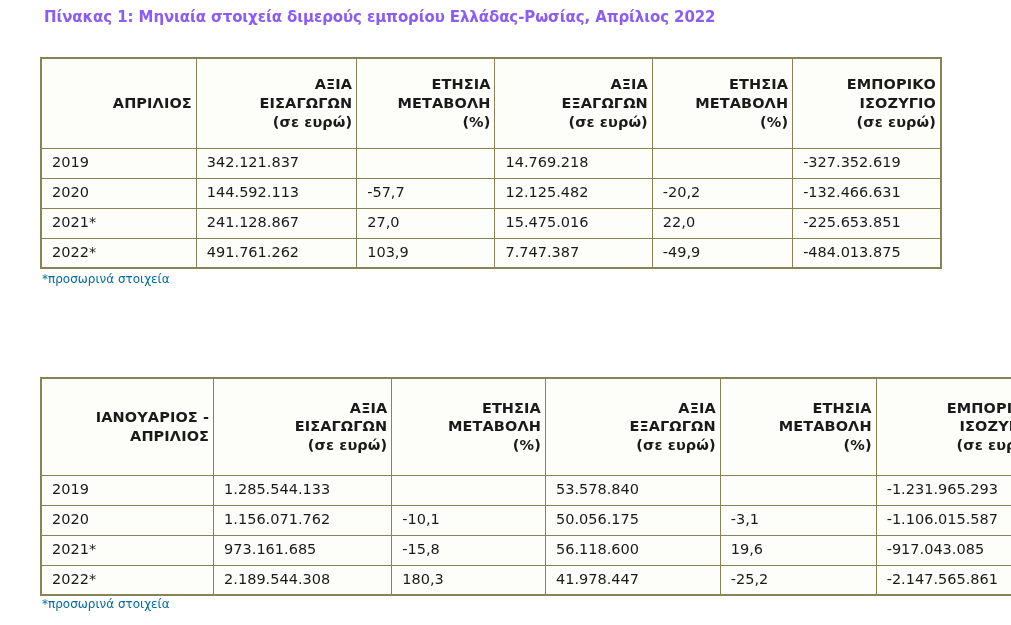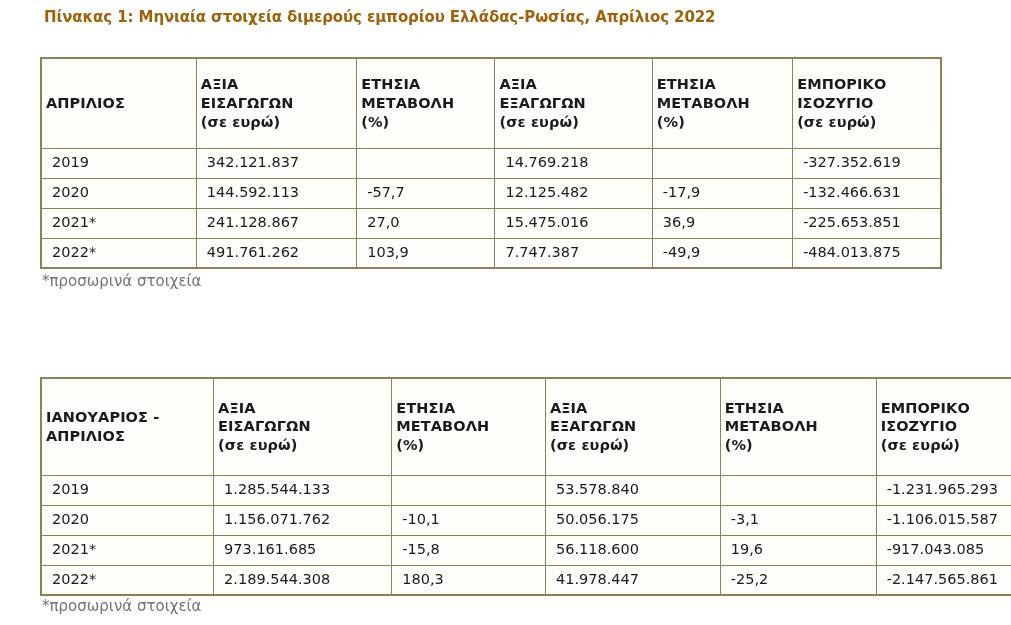--- a/index.html
+++ b/index.html
@@ -19,21 +19,21 @@
     position: relative;
     width: 1011px;
     height: 625px;
     box-sizing: border-box;
     padding: 0 40px;
   }
 
   .table-title {
     font-size: 15px;
     font-weight: bold;
-    color: #a16207;
+    color: #8b5cf6;
     letter-spacing: -0.1px;
     white-space: nowrap;
   }
 
   #title-1 { position: absolute; left: 44px; top: 8px; }
   #title-2 { position: absolute; left: 44px; top: 333px; }
 
   .data-table {
     position: absolute;
     border-collapse: collapse;
@@ -48,21 +48,21 @@
   .data-table th,
   .data-table td {
     border: 1px solid #8a8257;
     background: #fdfdfa;
     font-size: 14.5px;
     box-sizing: border-box;
   }
 
   .data-table thead th {
     font-weight: bold;
-    text-align: left;
+    text-align: right;
     vertical-align: middle;
     line-height: 1.28;
     padding: 6px 4px;
     letter-spacing: 0.1px;
   }
 
   #table-1 thead th { height: 90px; }
   #table-2 thead th { height: 97px; }
 
   .data-table tbody td {
@@ -80,23 +80,23 @@
   .col-pct2   { width: 140px; }
   .col-bal    { width: 148px; }
 
   .cell-year  { text-align: left; }
   .cell-num   { text-align: left; }
 
   .hdr-line { display: block; }
 
   .footnote {
     position: absolute;
-    font-size: 15px;
+    font-size: 12px;
     font-weight: normal;
-    color: #737373;
+    color: #0369a1;
   }
   #footnote-1 { left: 42px; top: 272px; }
   #footnote-2 { left: 42px; top: 597px; }
 </style>
 </head>
 <body>
 
 <div class="page">
 
   <div class="table-title" id="title-1">Πίνακας 1: Μηνιαία στοιχεία διμερούς εμπορίου Ελλάδας-Ρωσίας, Απρίλιος 2022</div>
@@ -149,29 +149,29 @@
         <td class="cell-num"></td>
         <td class="cell-num">14.769.218</td>
         <td class="cell-num"></td>
         <td class="cell-num">-327.352.619</td>
       </tr>
       <tr>
         <td class="cell-year">2020</td>
         <td class="cell-num">144.592.113</td>
         <td class="cell-num">-57,7</td>
         <td class="cell-num">12.125.482</td>
-        <td class="cell-num">-17,9</td>
+        <td class="cell-num">-20,2</td>
         <td class="cell-num">-132.466.631</td>
       </tr>
       <tr>
         <td class="cell-year">2021*</td>
         <td class="cell-num">241.128.867</td>
         <td class="cell-num">27,0</td>
         <td class="cell-num">15.475.016</td>
-        <td class="cell-num">36,9</td>
+        <td class="cell-num">22,0</td>
         <td class="cell-num">-225.653.851</td>
       </tr>
       <tr>
         <td class="cell-year">2022*</td>
         <td class="cell-num">491.761.262</td>
         <td class="cell-num">103,9</td>
         <td class="cell-num">7.747.387</td>
         <td class="cell-num">-49,9</td>
         <td class="cell-num">-484.013.875</td>
       </tr>

